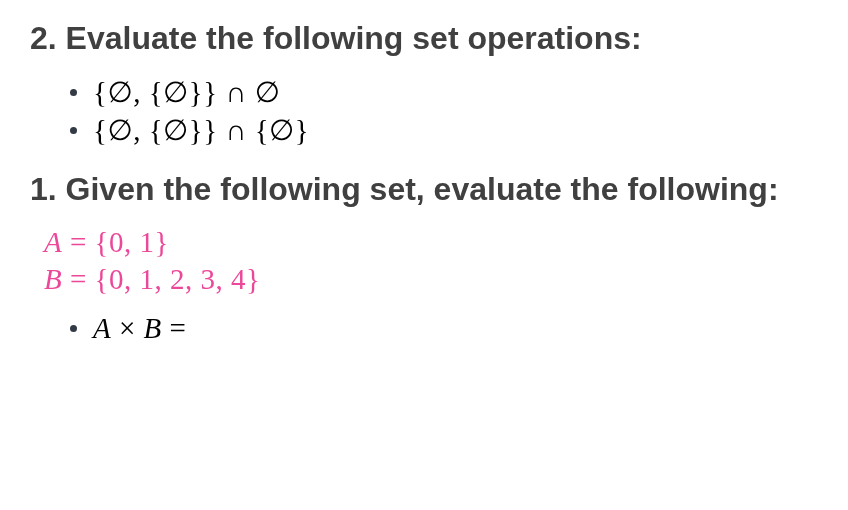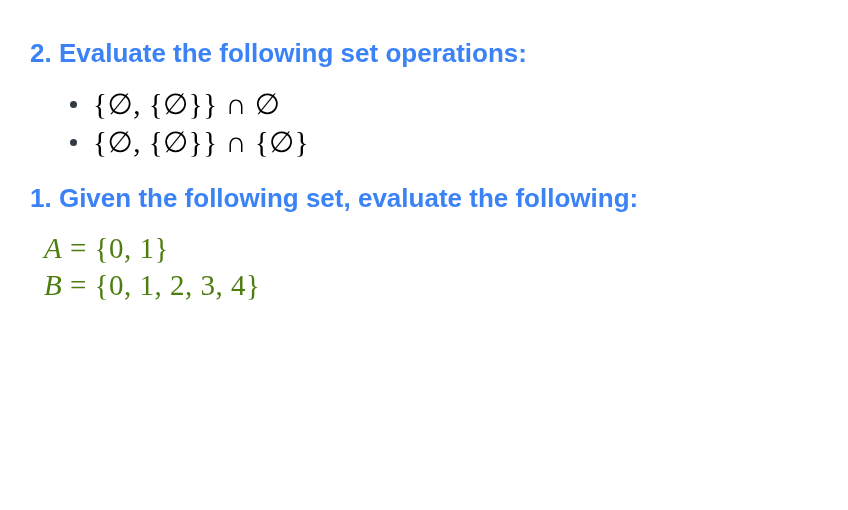--- a/index.html
+++ b/index.html
@@ -9,25 +9,24 @@
     }
     body {
       width: 848px;
       height: 510px;
       background: #ffffff;
       font-family: -apple-system, BlinkMacSystemFont, "Segoe UI", Arial, sans-serif;
       color: #313a45;
       padding: 20px 30px;
     }
     .heading {
-      font-size: 26px;
+      font-size: 32px;
       font-weight: 700;
-      color: #3b82f6;
+      color: #404040;
       margin-bottom: 18px;
-      margin-top: 18px;
     }
     .bullet-list {
       margin-left: 40px;
       margin-bottom: 24px;
     }
     .bullet-item {
       display: flex;
       align-items: center;
       margin-bottom: 4px;
     }
@@ -41,21 +40,21 @@
     }
     .math-expr {
       font-family: "Times New Roman", Georgia, serif;
       font-size: 29px;
       color: #000000;
       letter-spacing: 0.5px;
     }
     .math-block {
       font-family: "Times New Roman", Georgia, serif;
       font-size: 29px;
-      color: #4d7c0f;
+      color: #ec4899;
       margin-left: 14px;
       margin-bottom: 4px;
       letter-spacing: 0.5px;
     }
     .math-section {
       margin-bottom: 16px;
     }
     .italic-var {
       font-style: italic;
     }
@@ -81,13 +80,19 @@
 <div class="math-section">
   <div class="math-block">
     <span class="italic-var">A</span> = {0, 1}
   </div>
   <div class="math-block">
     <span class="italic-var">B</span> = {0, 1, 2, 3, 4}
   </div>
 </div>
 
 <div class="bullet-list">
+  <div class="bullet-item">
+    <div class="bullet-dot"></div>
+    <div class="math-expr">
+      <span class="italic-var">A</span> × <span class="italic-var">B</span> =
+    </div>
+  </div>
 </div>
 
 </body></html>

